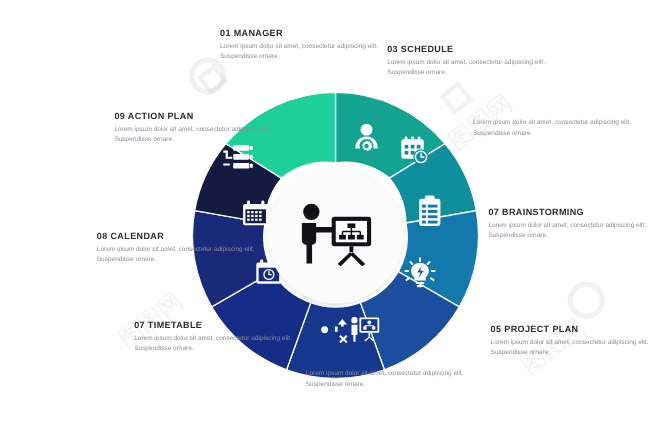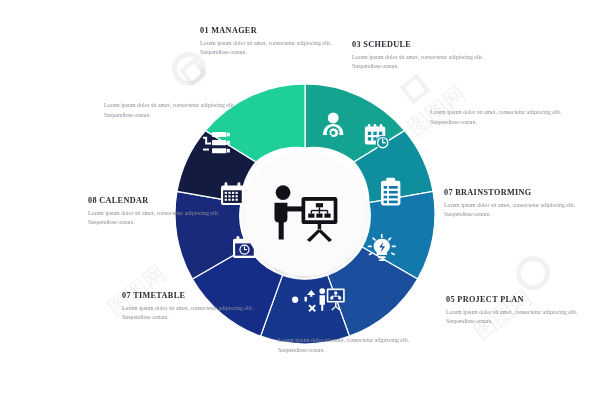--- a/index.html
+++ b/index.html
@@ -40,21 +40,20 @@
     box-shadow: 0 1px 3px rgba(0,0,0,0.10);
     display: flex;
     align-items: center;
     justify-content: center;
   }
   .hub svg { width: 74px; height: 74px; }
   
   .callout {
     position: absolute;
     width: 150px;
-    font-family: Liberation Serif, serif;
   }
   .callout .title {
     font-size: 8.2px;
     font-weight: bold;
     color: #2b2b33;
     letter-spacing: 0.35px;
     margin: 0 0 3.5px 0;
     white-space: nowrap;
   }
   .callout .body {
@@ -67,21 +66,21 @@
   .callout.left  { text-align: right; }
 
   
   #c01 { left: 200px; top: 26px;  }
   #c02 { left: 352px; top: 40px;  }
   #c03 { left: 430px; top: 108px; }
   #c04 { left: 444px; top: 188px; }
   #c05 { left: 446px; top: 295px; }
   #c06 { left: 278px; top: 336px; }
   #c07 { left: -28px; top: 291px; width: 150px; }
-  #c08 { left: -60px; top: 196px; width: 150px; }
+  #c08 { left: -60px; top: 210px; width: 150px; }
   #c09 { left: -45px; top: 101px; width: 150px; }
 
   #c07 { left: 0px; }
   #c08 { left: 0px; }
   #c09 { left: 0px; }
   .callout.left { padding-right: 0; }
   #c07 .title, #c07 .body,
   #c08 .title, #c08 .body,
   #c09 .title, #c09 .body { text-align: left; }
   #c07 { left: 122px; }
@@ -336,16 +335,17 @@
     <p class="title">07 TIMETABLE</p>
     <p class="body">Lorem ipsum dolor sit amet, consectetur adipiscing elit. Suspendisse ornare.</p>
   </div>
 
   <div class="callout left" id="c08">
     <p class="title">08 CALENDAR</p>
     <p class="body">Lorem ipsum dolor sit amet, consectetur adipiscing elit. Suspendisse ornare.</p>
   </div>
 
   <div class="callout left" id="c09">
+    <p class="title">09 ACTION PLAN</p>
     <p class="body">Lorem ipsum dolor sit amet, consectetur adipiscing elit. Suspendisse ornare.</p>
   </div>
 
 </div>
 
 </body></html>

